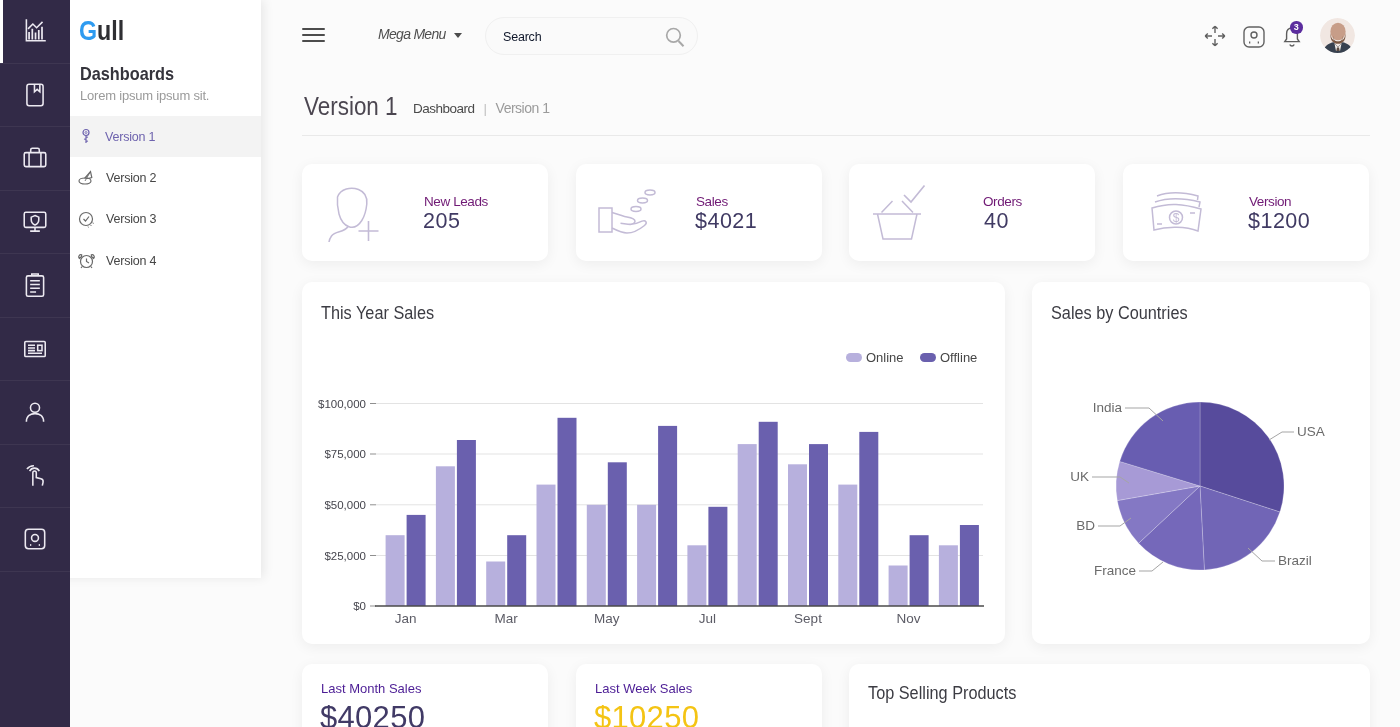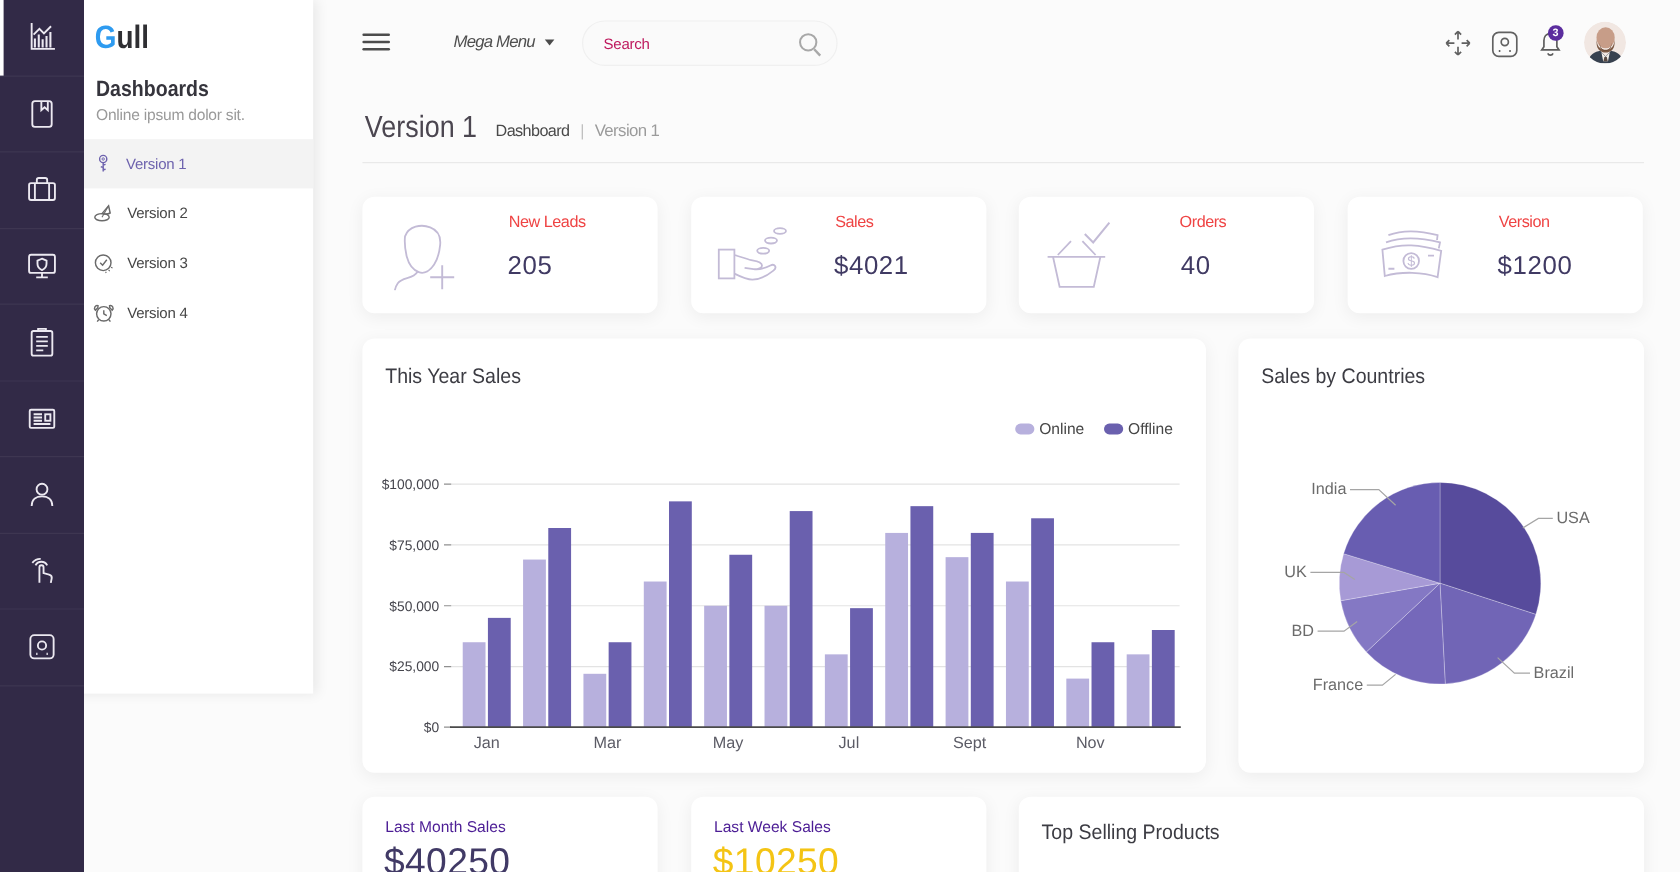--- a/index.html
+++ b/index.html
@@ -18,34 +18,34 @@
   .menu .mi svg { margin-right:10px; stroke:#6a6a6a; fill:none; stroke-width:1.2; }
   .menu .mi.active { background:#f3f3f3; color:#6e63ae; }
   .menu .mi.active svg { stroke:#6e63ae; }
   .main { position:absolute; left:273px; top:0; width:1127px; height:727px; }
   .topbar { position:relative; height:72px; }
   .burger { position:absolute; left:29px; top:28px; width:23px; }
   .burger div { height:2px; background:#4c4c4c; margin-bottom:4px; border-radius:1px; }
   .megamenu { position:absolute; left:105px; top:26px; font-size:14px; color:#4f4f4f; letter-spacing:-0.7px;font-style:italic; }
   .megamenu .caret { display:inline-block; margin-left:8px; width:0; height:0; border-left:4.5px solid transparent; border-right:4.5px solid transparent; border-top:5.5px solid #4c4c4c; vertical-align:middle; }
   .search { position:absolute; left:212px; top:17px; width:213px; height:38px; border-radius:19px; background:#fafafa; border:1px solid #f0f0f0; }
-  .search span { position:absolute; left:17px; top:12px; font-size:12.5px; color:#be185d; letter-spacing:-0.2px; }
+  .search span { position:absolute; left:17px; top:12px; font-size:12.5px; color:#0f172a; letter-spacing:-0.2px; }
   .search svg { position:absolute; right:9px; top:7px; }
   .ticon { position:absolute; top:23px; }
   .avatar { position:absolute; left:1047px; top:18px; width:35px; height:35px; border-radius:50%; overflow:hidden; }
   .content { position:absolute; left:0; top:72px; width:1127px; }
   h1 { position:absolute; left:31px; top:20px; font-size:25.5px; font-weight:400; color:#4b4650; letter-spacing:0px; transform:scaleX(0.88); transform-origin:left; }
   .crumb { position:absolute; left:140px; top:27.5px; font-size:13.5px; color:#4a4a4a; letter-spacing:-0.5px; }
   .crumb .sep { color:#c0c0c0; padding:0 9px; }
   .crumb .muted { color:#9b9b9b; font-size:14px; }
   .rule { position:absolute; left:29px; top:63px; width:1068px; height:1px; background:#e9e9e9; }
   .card { position:absolute; background:#fff; border-radius:10px; box-shadow:0 3px 14px rgba(0,0,0,0.06); }
   .mcard { top:92px; width:246px; height:97px; }
   .mcard svg { position:absolute; left:20px; top:20px; stroke:#c3bbd6; fill:none; stroke-width:1.5; }
-  .mcard .lab { position:absolute; left:122px; top:13px; font-size:13.5px; color:#ef4444; letter-spacing:-0.4px; }
+  .mcard .lab { position:absolute; left:122px; top:30px; font-size:13.5px; color:#701a75; letter-spacing:-0.4px; }
   .mcard .val { position:absolute; left:121px; top:45px; font-size:21.5px; color:#403a63; letter-spacing:0.5px; }
   .ctitle { position:absolute; left:19px; top:21px; font-size:17.5px; color:#3c3c43; letter-spacing:0px; transform:scaleX(0.93); transform-origin:left; }
   .bcard { left:29px; top:210px; width:703px; height:362px; }
   .pcard { left:759px; top:210px; width:338px; height:362px; }
   .lcard { top:592px; width:246px; height:135px; }
   .tcard { left:576px; top:592px; width:521px; height:135px; }
   .lcard .lab { position:absolute; left:19px; top:17px; font-size:13px; color:#4c1d95; }
   .lcard .val { position:absolute; left:18px; top:36px; font-size:31px; color:#413a66; letter-spacing:0.3px; }
 </style>
 </head>
@@ -109,21 +109,21 @@
       <svg width="26" height="26" viewBox="0 0 26 26">
         <rect x="4" y="4" width="18" height="18" rx="3"></rect>
         <circle cx="13" cy="12" r="3.2"></circle>
         <path d="M8.5 18.5 H9.5 M16.5 18.5 H17.5" stroke-width="1.8"></path>
       </svg>
     </div>
 </div>
 <div class="side">
   <div class="logo"><b>G</b>ull</div>
   <h2>Dashboards</h2>
-  <div class="sub">Online ipsum dolor sit.</div>
+  <div class="sub">Lorem ipsum ipsum sit.</div>
   <div class="menu">
     <div class="mi active">
         <svg width="18" height="18" viewBox="0 0 18 18">
           <circle cx="9" cy="4.5" r="3"></circle>
           <circle cx="9" cy="4.5" r="1" stroke-width="0.8"></circle>
           <path d="M9 7.5 V15 M9 9.5 L11 9 M9 11.5 L7 11 M9 13.5 L11 13"></path>
         </svg>
         <span>Version 1</span>
       </div>
     <div class="mi">

